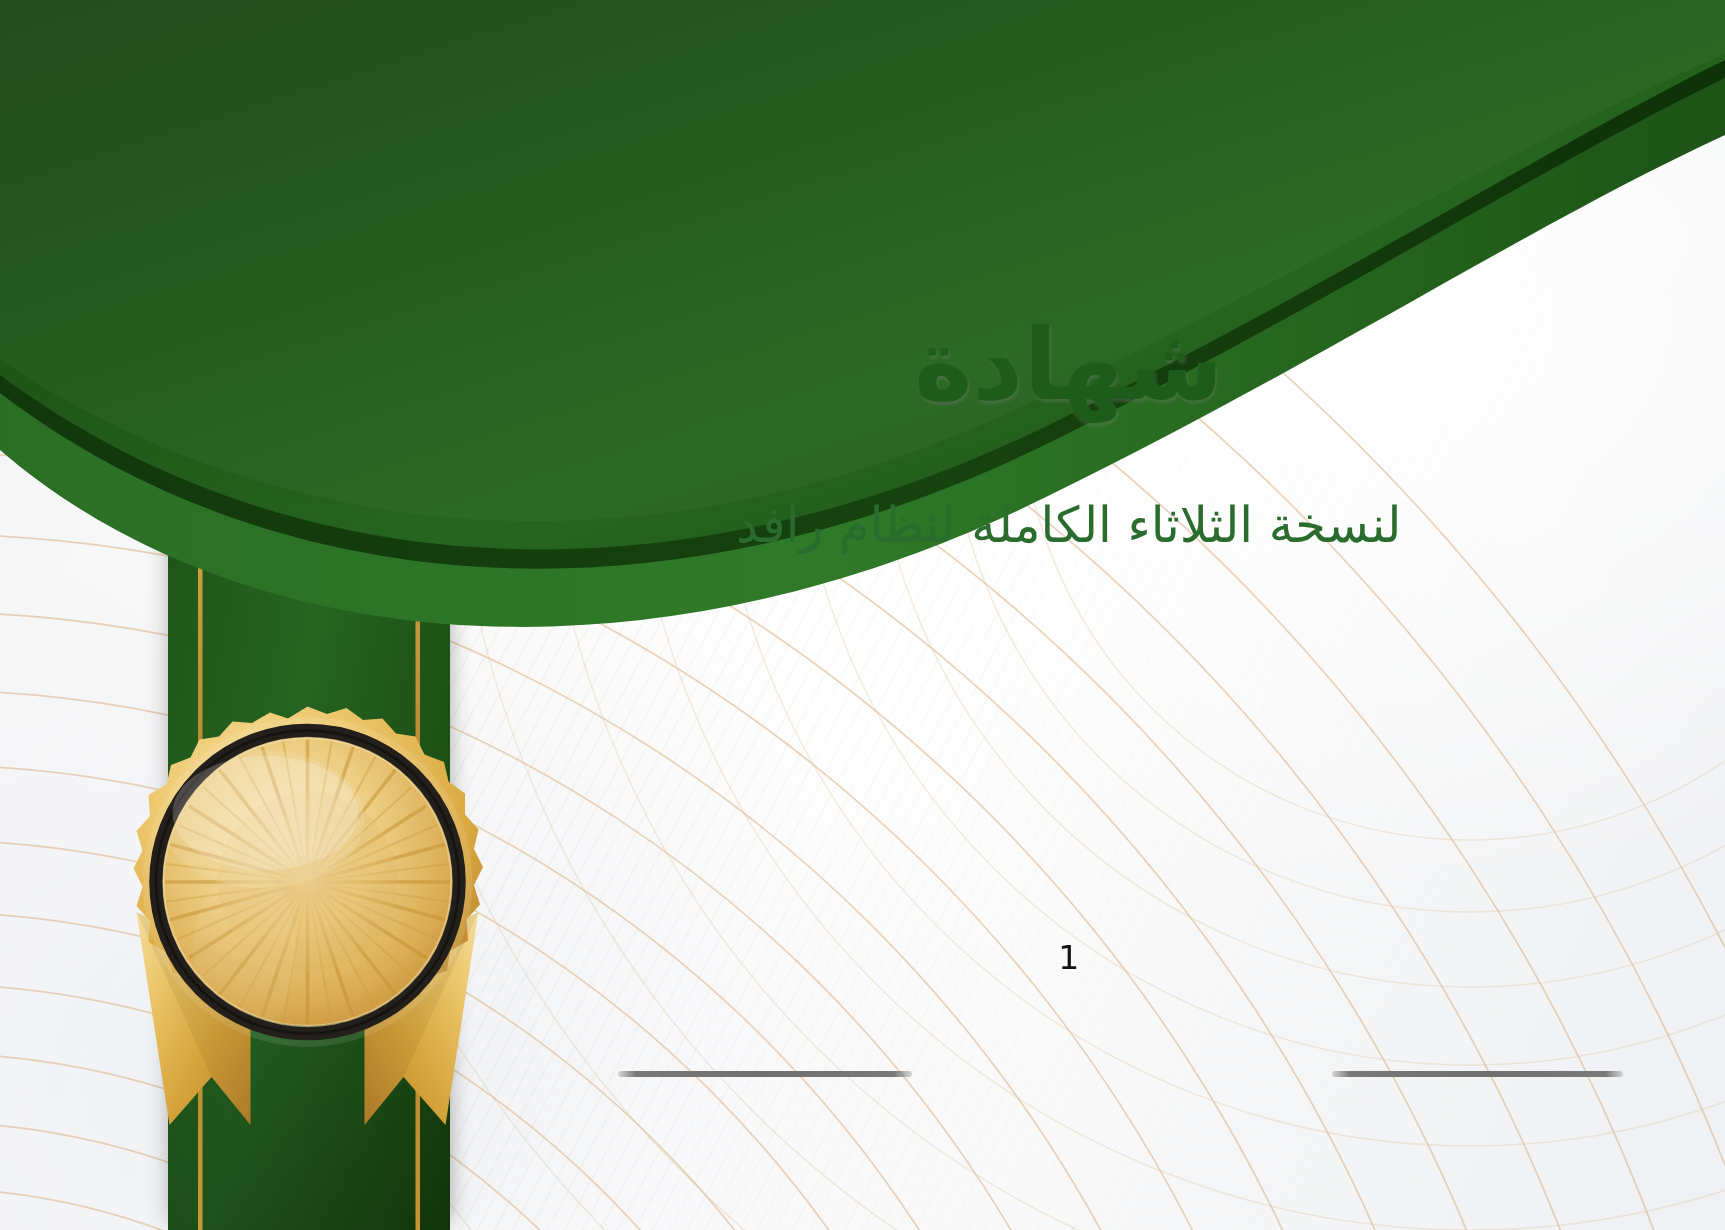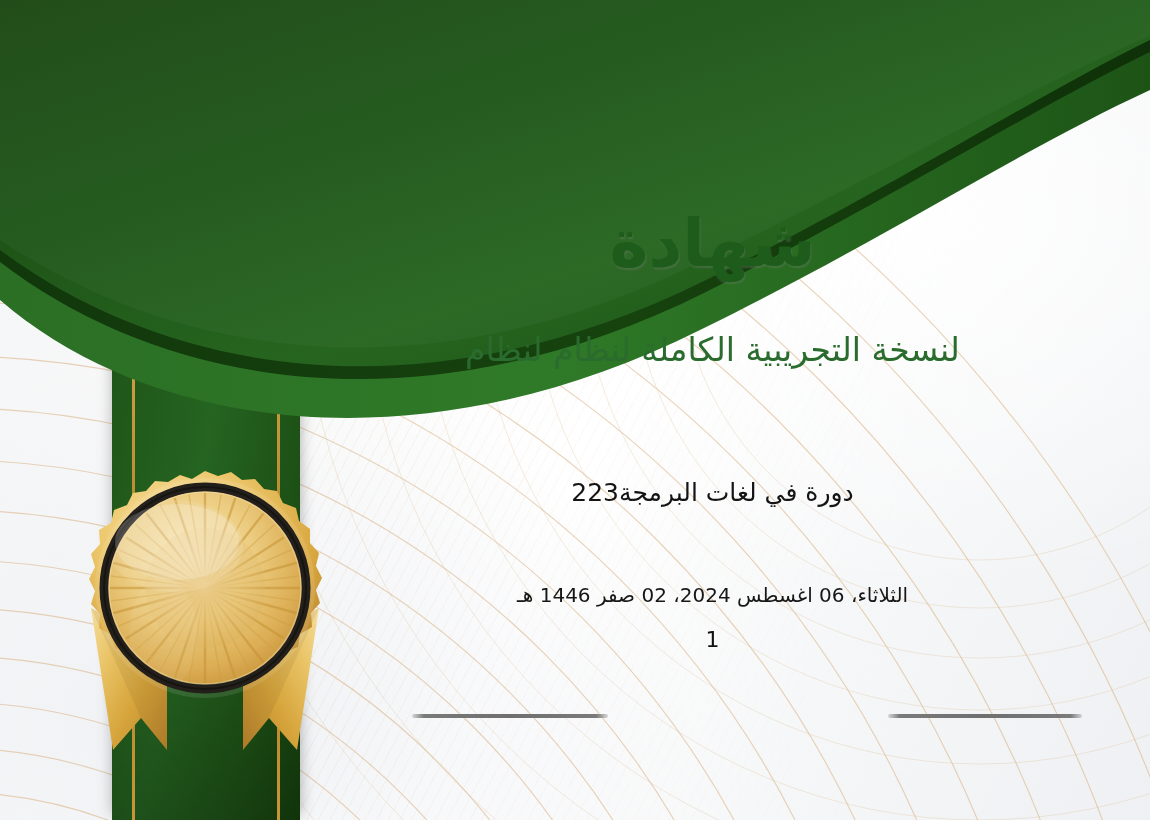--- a/index.html
+++ b/index.html
@@ -335,26 +335,24 @@
 
       <ellipse cx="122" cy="92" rx="62" ry="38" fill="#ffffff" opacity="0.20"></ellipse>
       <circle cx="150" cy="138" r="96" fill="none" stroke="#f3dba4" stroke-width="1.6" opacity="0.5"></circle>
     </svg>
   </div>
 
   <div class="content">
 
     <div class="title">شهادة</div>
 
-    <div class="subtitle">لنسخة التجريبية الكاملة لنظام لنظام</div>
-
-
-    <div class="courseline">دورة في لغات البرمجة223</div>
-
-    <div class="dateline">الثلاثاء، 06 اغسطس 2024، 02 صفر 1446 هـ</div>
+    <div class="subtitle">لنسخة الثلاثاء الكاملة لنظام رافد</div>
+
+
+
 
     <div class="pageno">1</div>
   </div>
 
   <div class="sig left"></div>
   <div class="sig right"></div>
 
 </div>
 
 </body></html>

